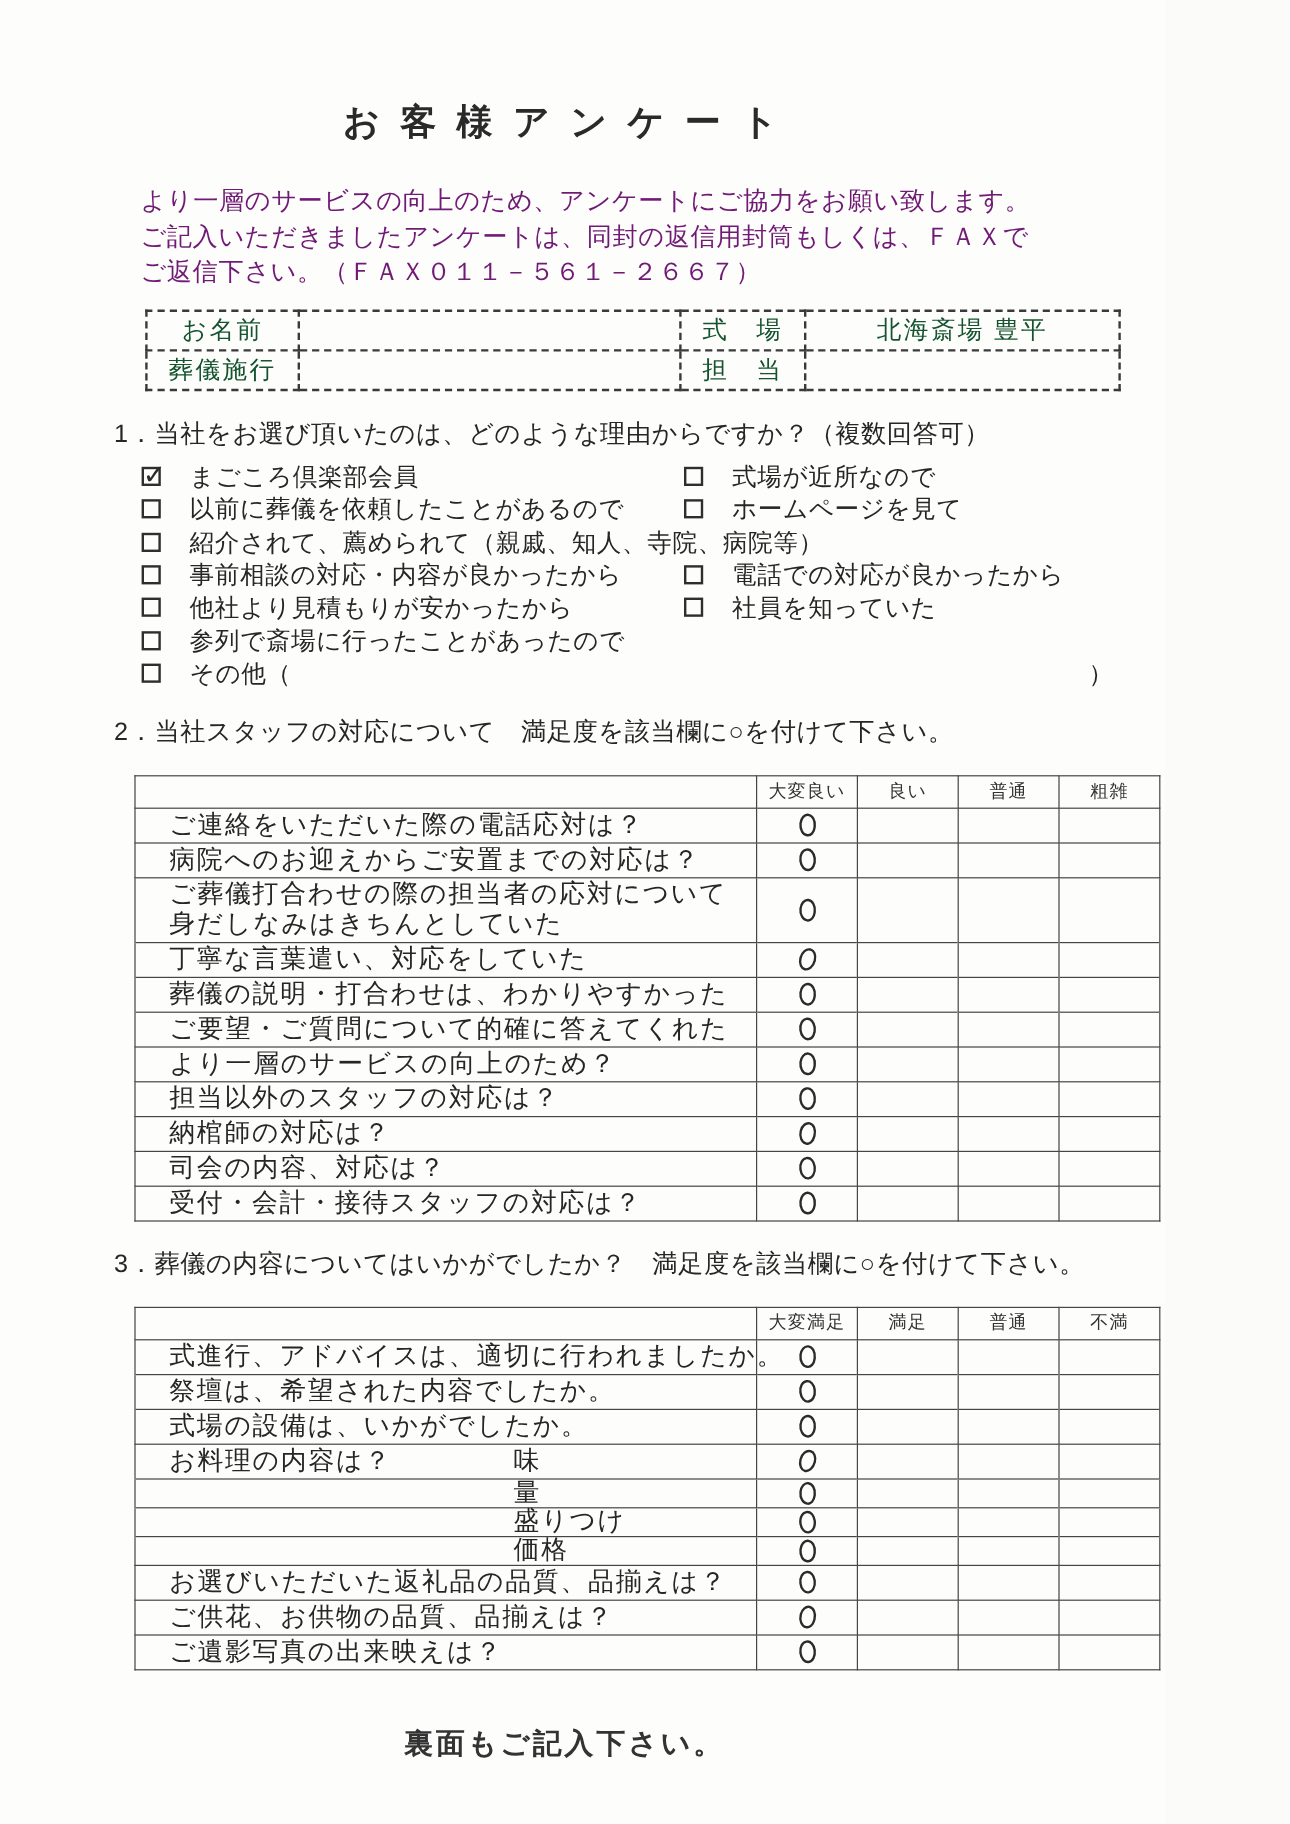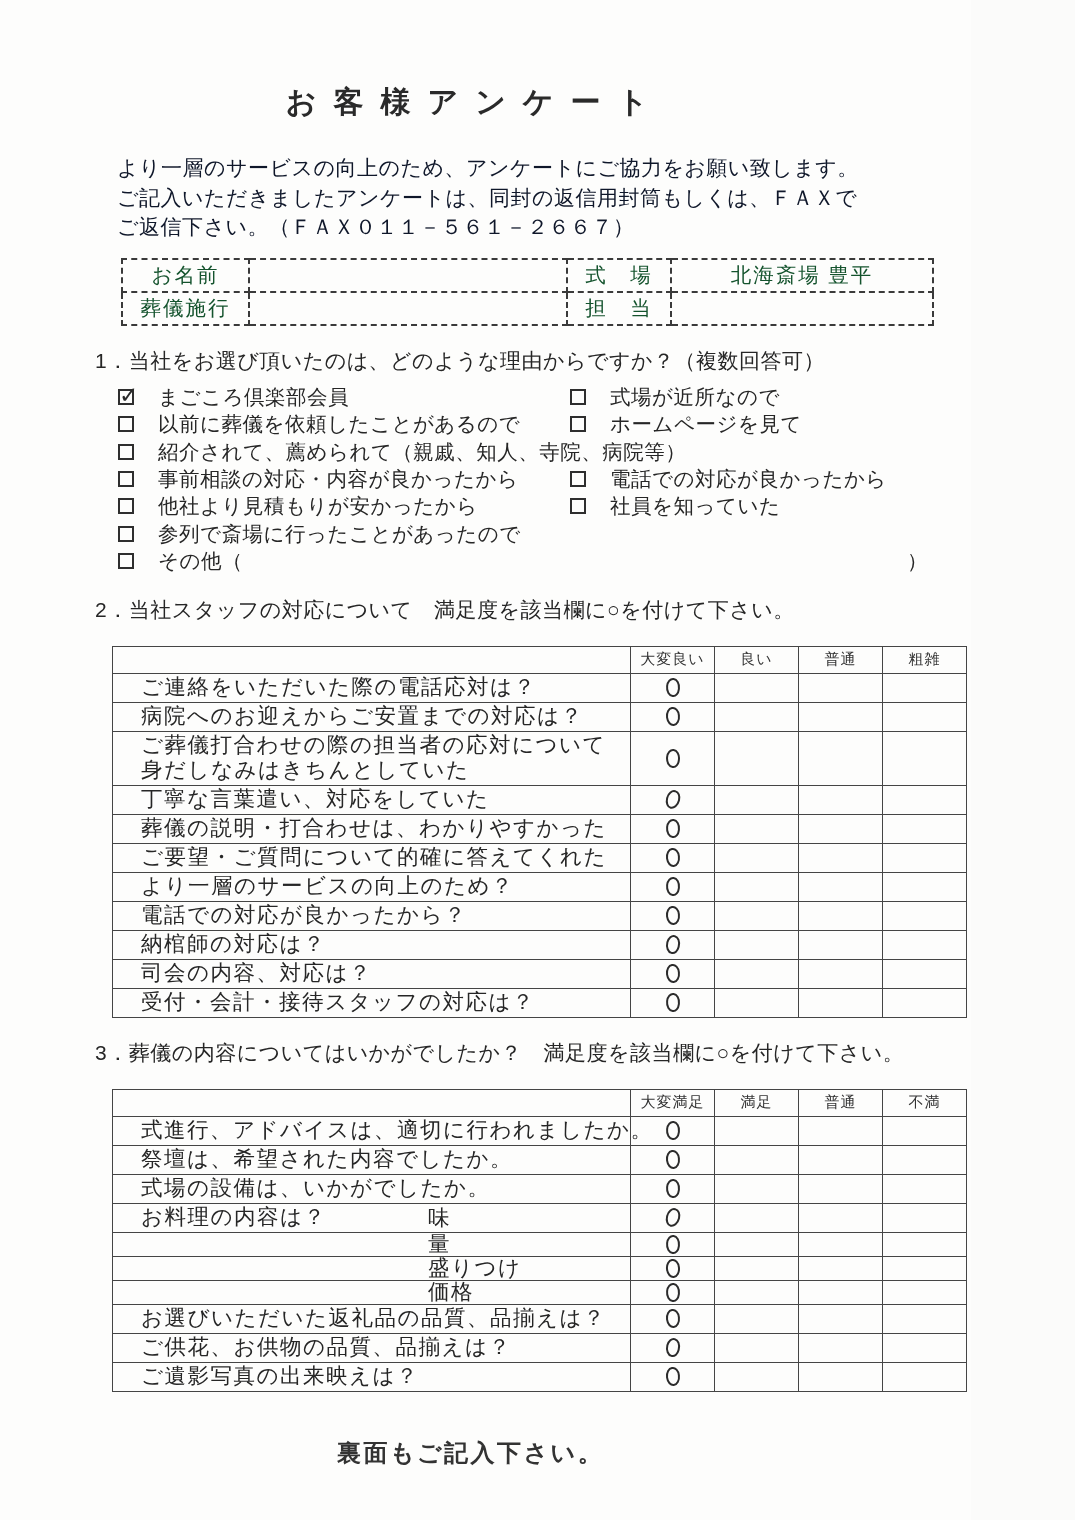--- a/index.html
+++ b/index.html
@@ -2,21 +2,21 @@
 <html><head>
 <meta charset="utf-8">
 <style>
   * { box-sizing: border-box; margin: 0; padding: 0; }
   body { background: #fbfbfa; font-family: "Liberation Sans", "DejaVu Sans", sans-serif; color: #222; }
   .page { width: 971px; height: 1520px; background: #fdfdfc; position: relative; overflow: hidden; }
 
   .title { padding-top: 82px; text-align: center; font-size: 30px; font-weight: bold;
            letter-spacing: 17px; margin-right: 20px; color: #2a2a2a; }
 
-  .intro { margin: 30px 0 0 117px; font-size: 21px; line-height: 29.5px; letter-spacing: 0.5px; color: #0f172a; }
+  .intro { margin: 30px 0 0 117px; font-size: 21px; line-height: 29.5px; letter-spacing: 0.5px; color: #701a75; }
 
   
   .info-table { margin: 16px 0 0 121px; border-collapse: collapse; table-layout: fixed; }
   .info-table td { border: 2.5px dashed #3a3a3a; height: 33px; font-size: 20.5px; color: #14532d;
                    text-align: center; vertical-align: middle; letter-spacing: 2px; }
   .ib-l1 { width: 127px; } .ib-v1 { width: 318px; } .ib-l2 { width: 104px; } .ib-v2 { width: 262px; }
 
   .q-heading { margin: 21px 0 0 95px; font-size: 21px; letter-spacing: 0.5px; color: #262626; }
 
   
@@ -204,21 +204,21 @@
           <td class="acell"></td>
         </tr>
         <tr>
           <td class="qcell"><span>より一層のサービスの向上のため？</span></td>
           <td class="acell"><span class="circle"></span></td>
           <td class="acell"></td>
           <td class="acell"></td>
           <td class="acell"></td>
         </tr>
         <tr>
-          <td class="qcell"><span>電話での対応が良かったから？</span></td>
+          <td class="qcell"><span>担当以外のスタッフの対応は？</span></td>
           <td class="acell"><span class="circle"></span></td>
           <td class="acell"></td>
           <td class="acell"></td>
           <td class="acell"></td>
         </tr>
         <tr>
           <td class="qcell"><span>納棺師の対応は？</span></td>
           <td class="acell"><span class="circle"></span></td>
           <td class="acell"></td>
           <td class="acell"></td>

